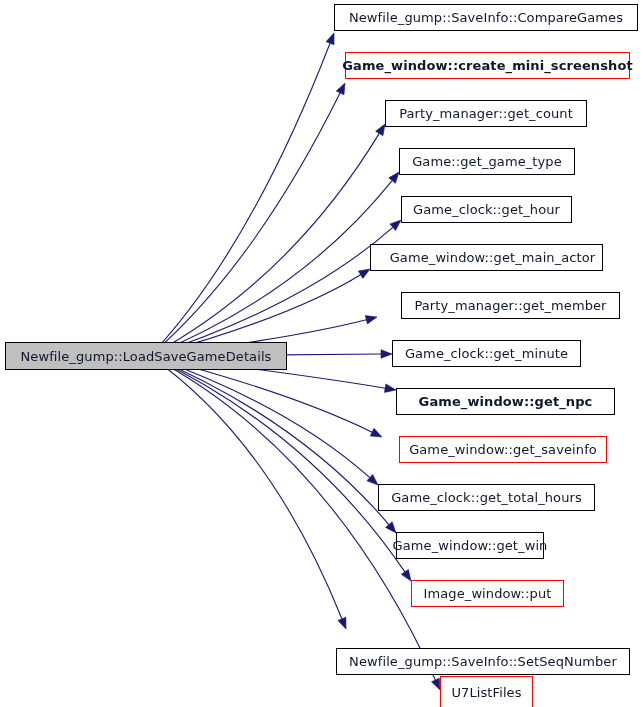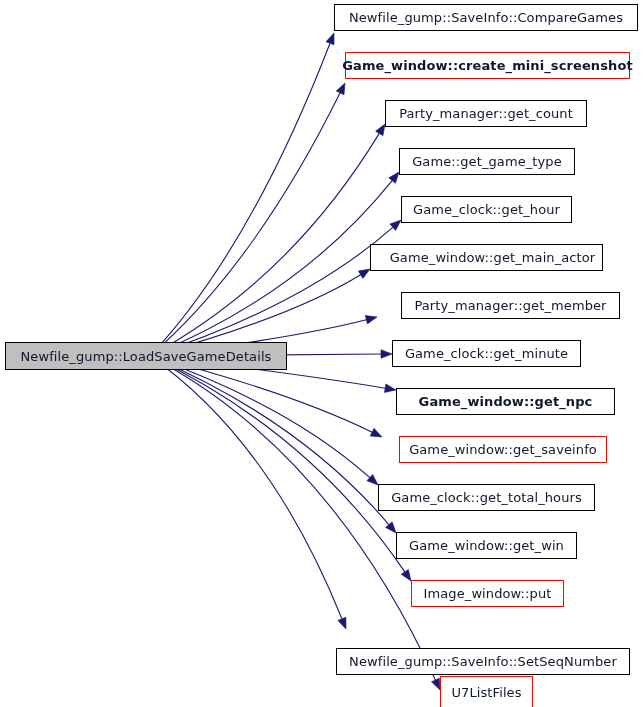--- a/index.html
+++ b/index.html
@@ -113,21 +113,21 @@
     </div>
     <div class="node" style="left: 396px; top: 388px; width: 219px; height: 27px; font-weight: bold;">
       <span>Game_window::get_npc</span>
     </div>
     <div class="node red" style="left: 382px; top: 436px; width: 208px; height: 27px; margin-left: 17px;">
       <span>Game_window::get_saveinfo</span>
     </div>
     <div class="node" style="left: 378px; top: 484px; width: 217px; height: 27px;">
       <span>Game_clock::get_total_hours</span>
     </div>
-    <div class="node" style="left: 396px; top: 532px; width: 181px; height: 27px;">
+    <div class="node" style="left: 396px; top: 532px; width: 148px; height: 27px;">
       <span>Game_window::get_win</span>
     </div>
     <div class="node red" style="left: 411px; top: 580px; width: 153px; height: 27px;">
       <span>Image_window::put</span>
     </div>
     <div class="node" style="left: 336px; top: 628px; width: 294px; height: 27px; margin-top: 20px;">
       <span>Newfile_gump::SaveInfo::SetSeqNumber</span>
     </div>
     <div class="node red" style="left: 440px; top: 676px; width: 93px; height: 33px;">
       <span>U7ListFiles</span>

